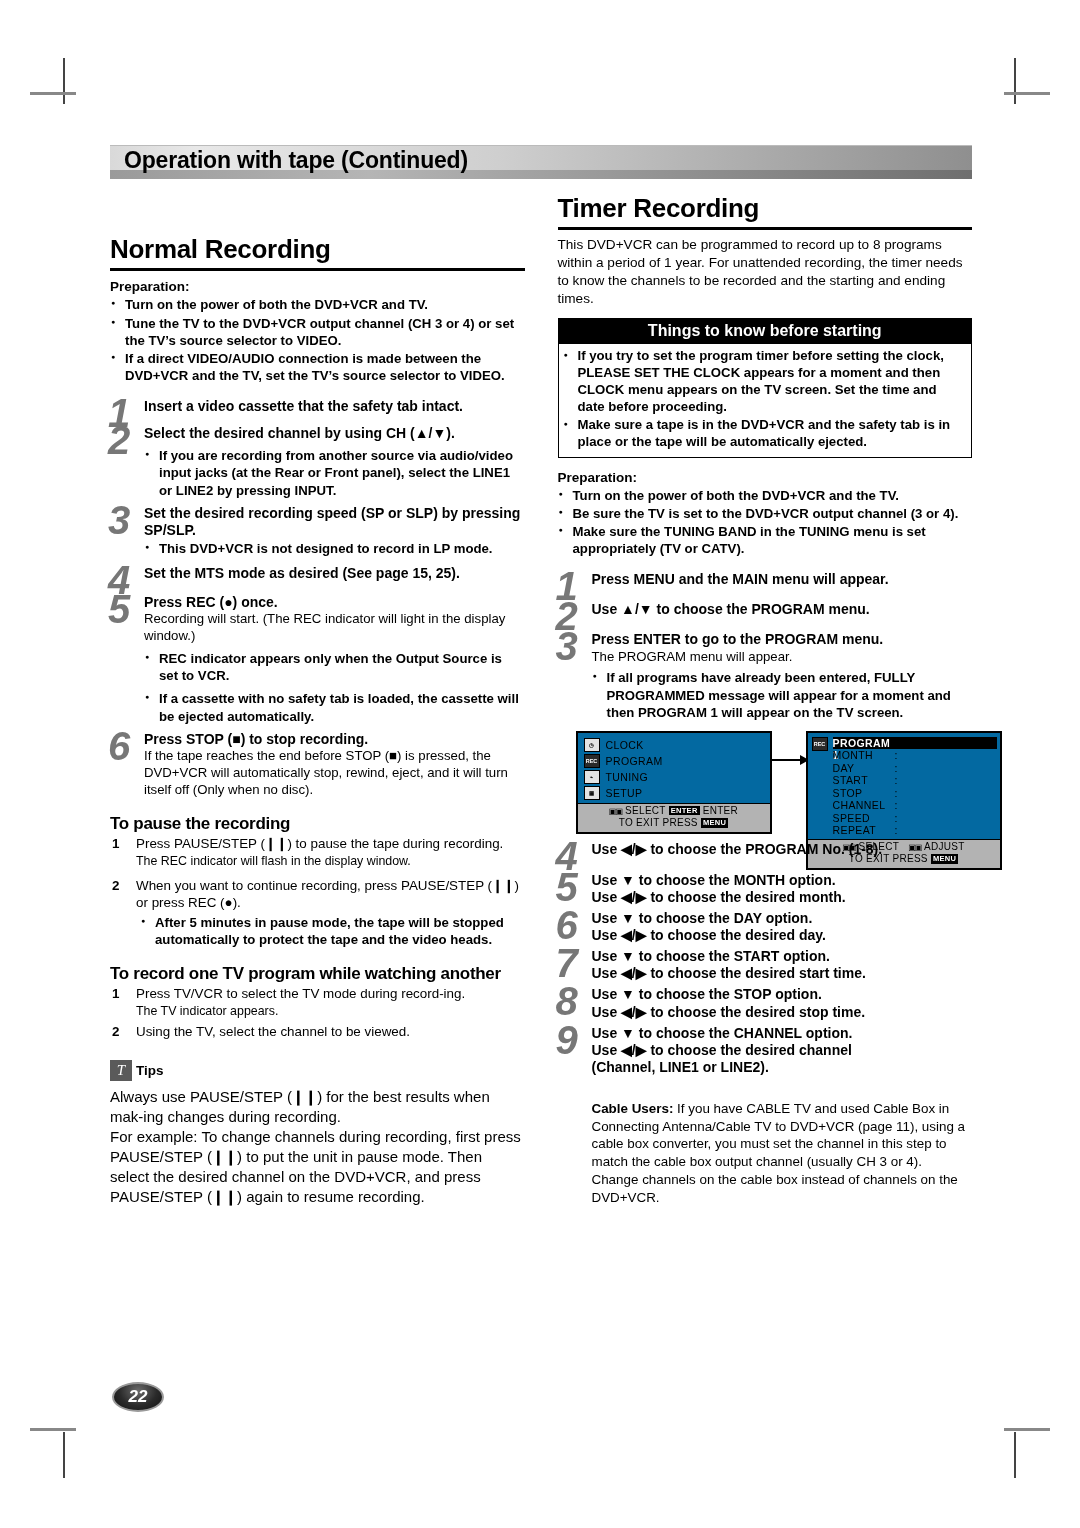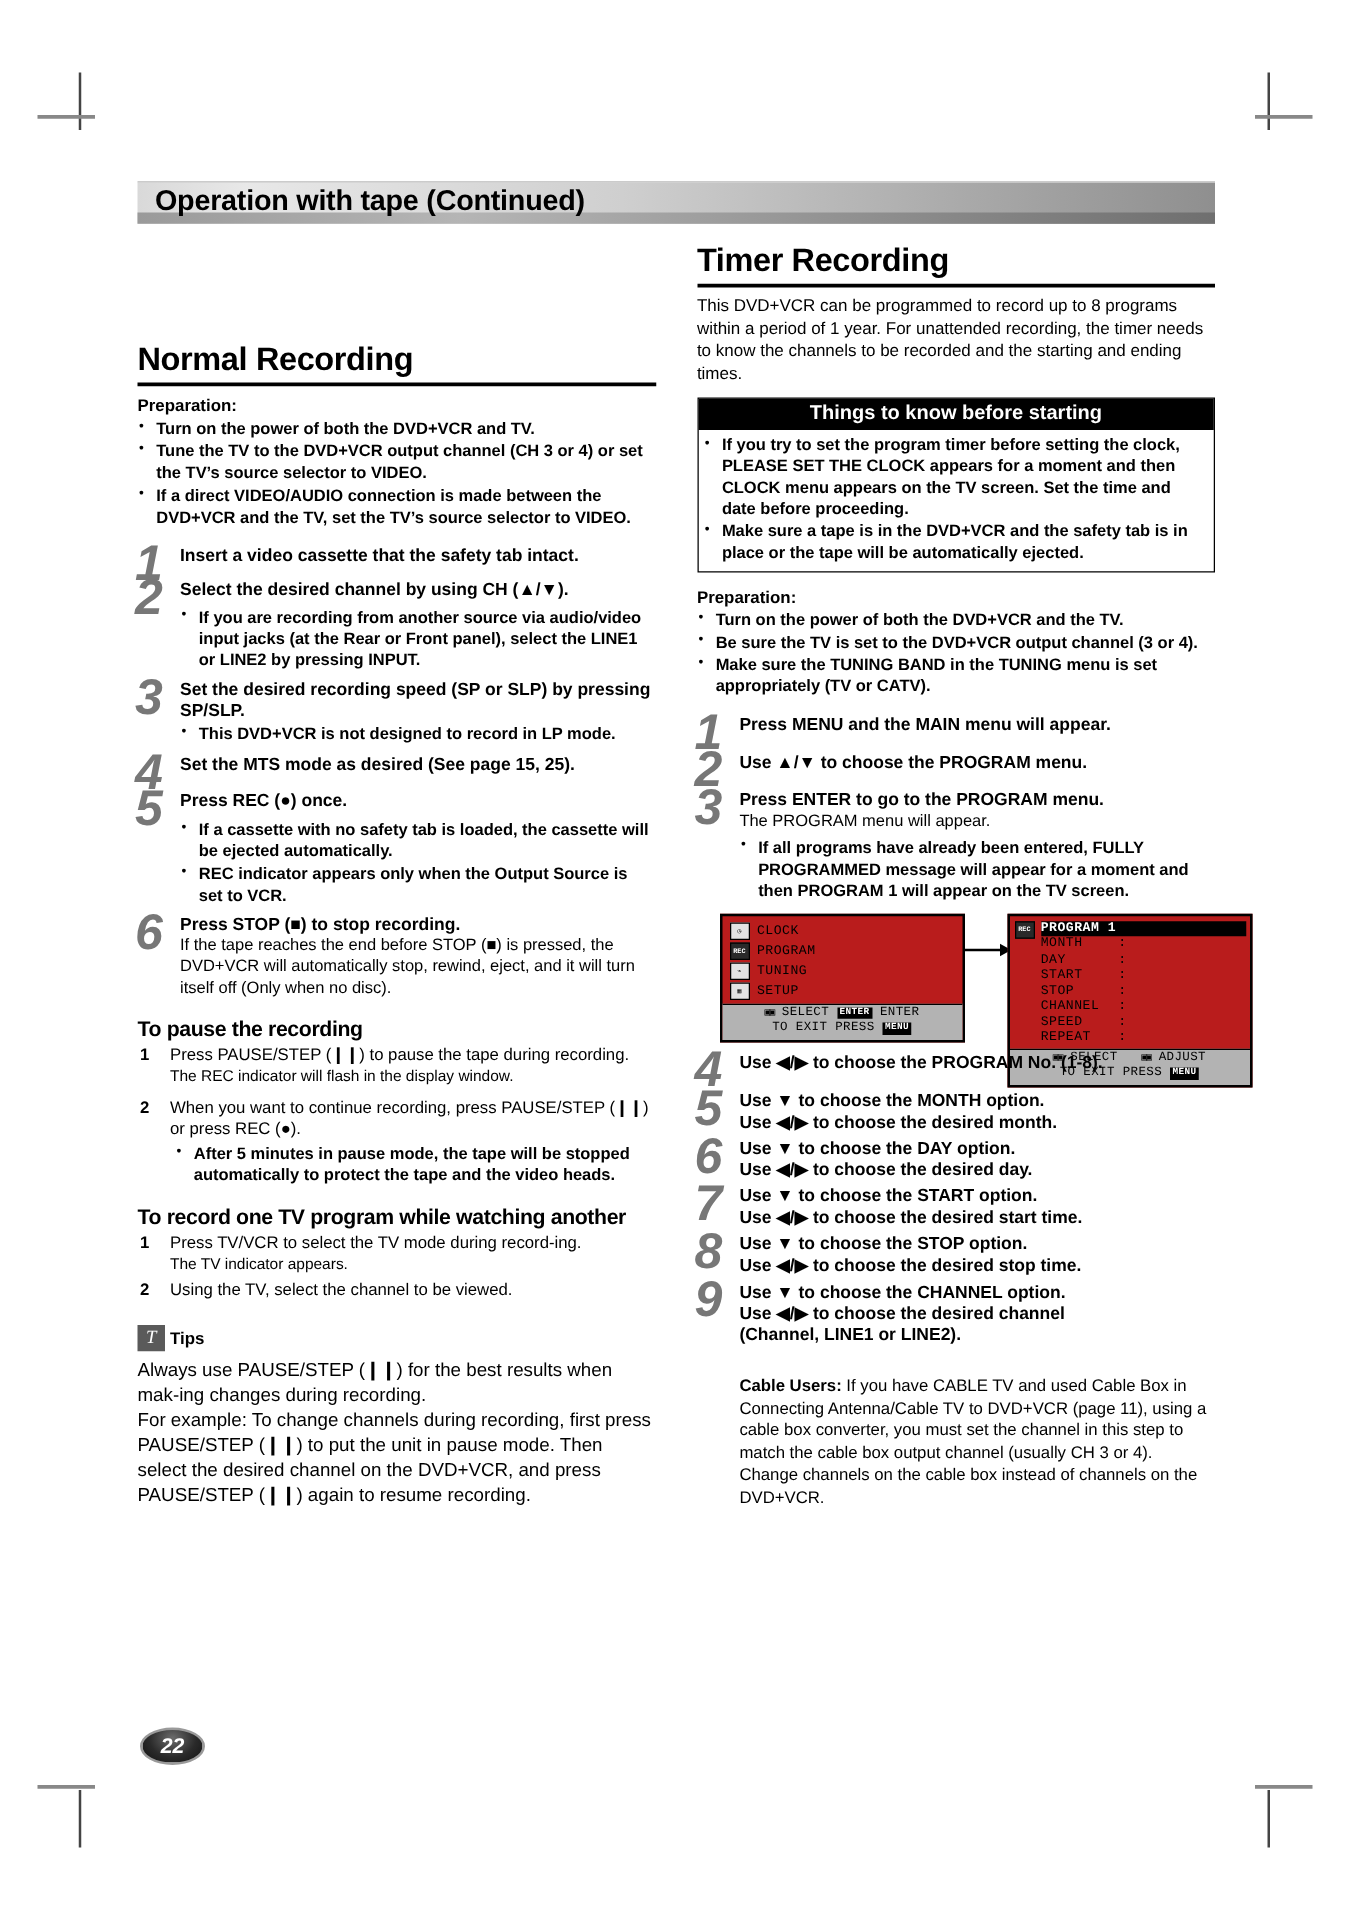--- a/index.html
+++ b/index.html
@@ -104,22 +104,22 @@
   .ttk-head {
     background:#000; color:#fff; text-align:center;
     font-size:16px; font-weight:bold; padding:3px 0 4px;
   }
   .ttk-body { padding:4px 6px 5px 4px; }
   .ttk-body ul.bul li { font-size:13.2px; line-height:1.28; }
 
   
   .osd-row { position:relative; margin-top:10px; height:100px; }
   .osd {
-    position:absolute; border:2px solid #000; background:#b91c1c;
-    font-family:Liberation Mono, monospace;
+    position:absolute; border:2px solid #000; background:#0369a1;
+    font-family:Liberation Sans, sans-serif;
   }
   .osd.main { left:18px; top:0; width:196px; }
   .osd.prog { left:248px; top:0; width:196px; }
   .osd-items { padding:4px 4px 2px 6px; }
   .osd-line { display:flex; align-items:center; gap:6px; height:16px; }
   .osd-line .lbl { font-size:10.5px; letter-spacing:0.4px; }
   .ico {
     width:16px;height:14px;border:1.4px solid #000;
     display:flex;align-items:center;justify-content:center;
     font-size:5.5px;font-weight:bold;background:#e3e3e3;
@@ -215,23 +215,24 @@
         </div>
 
         <div class="step" style="margin-top:8px;">
           <span class="num">4</span>
           <div class="head">Set the MTS mode as desired (See page 15, 25).</div>
         </div>
 
         <div class="step" style="margin-top:12px;">
           <span class="num">5</span>
           <div class="head">Press REC (●) once.</div>
+          <div class="sub">Recording will start. (The REC indicator will light in the display window.)</div>
           <ul class="bul" style="margin-top:5px;">
+            <li>REC indicator appears only when the Output Source is set to VCR.</li>
             <li style="margin-top:6px;">If a cassette with no safety tab is loaded, the cassette will be ejected automatically.</li>
-            <li>REC indicator appears only when the Output Source is set to VCR.</li>
           </ul>
         </div>
 
         <div class="step" style="margin-top:6px;">
           <span class="num">6</span>
           <div class="head">Press STOP (■) to stop recording.</div>
           <div class="sub">If the tape reaches the end before STOP (■) is pressed, the DVD+VCR will automatically stop, rewind, eject, and it will turn itself off (Only when no disc).</div>
         </div>
 
         <h2 class="sub">To pause the recording</h2>

